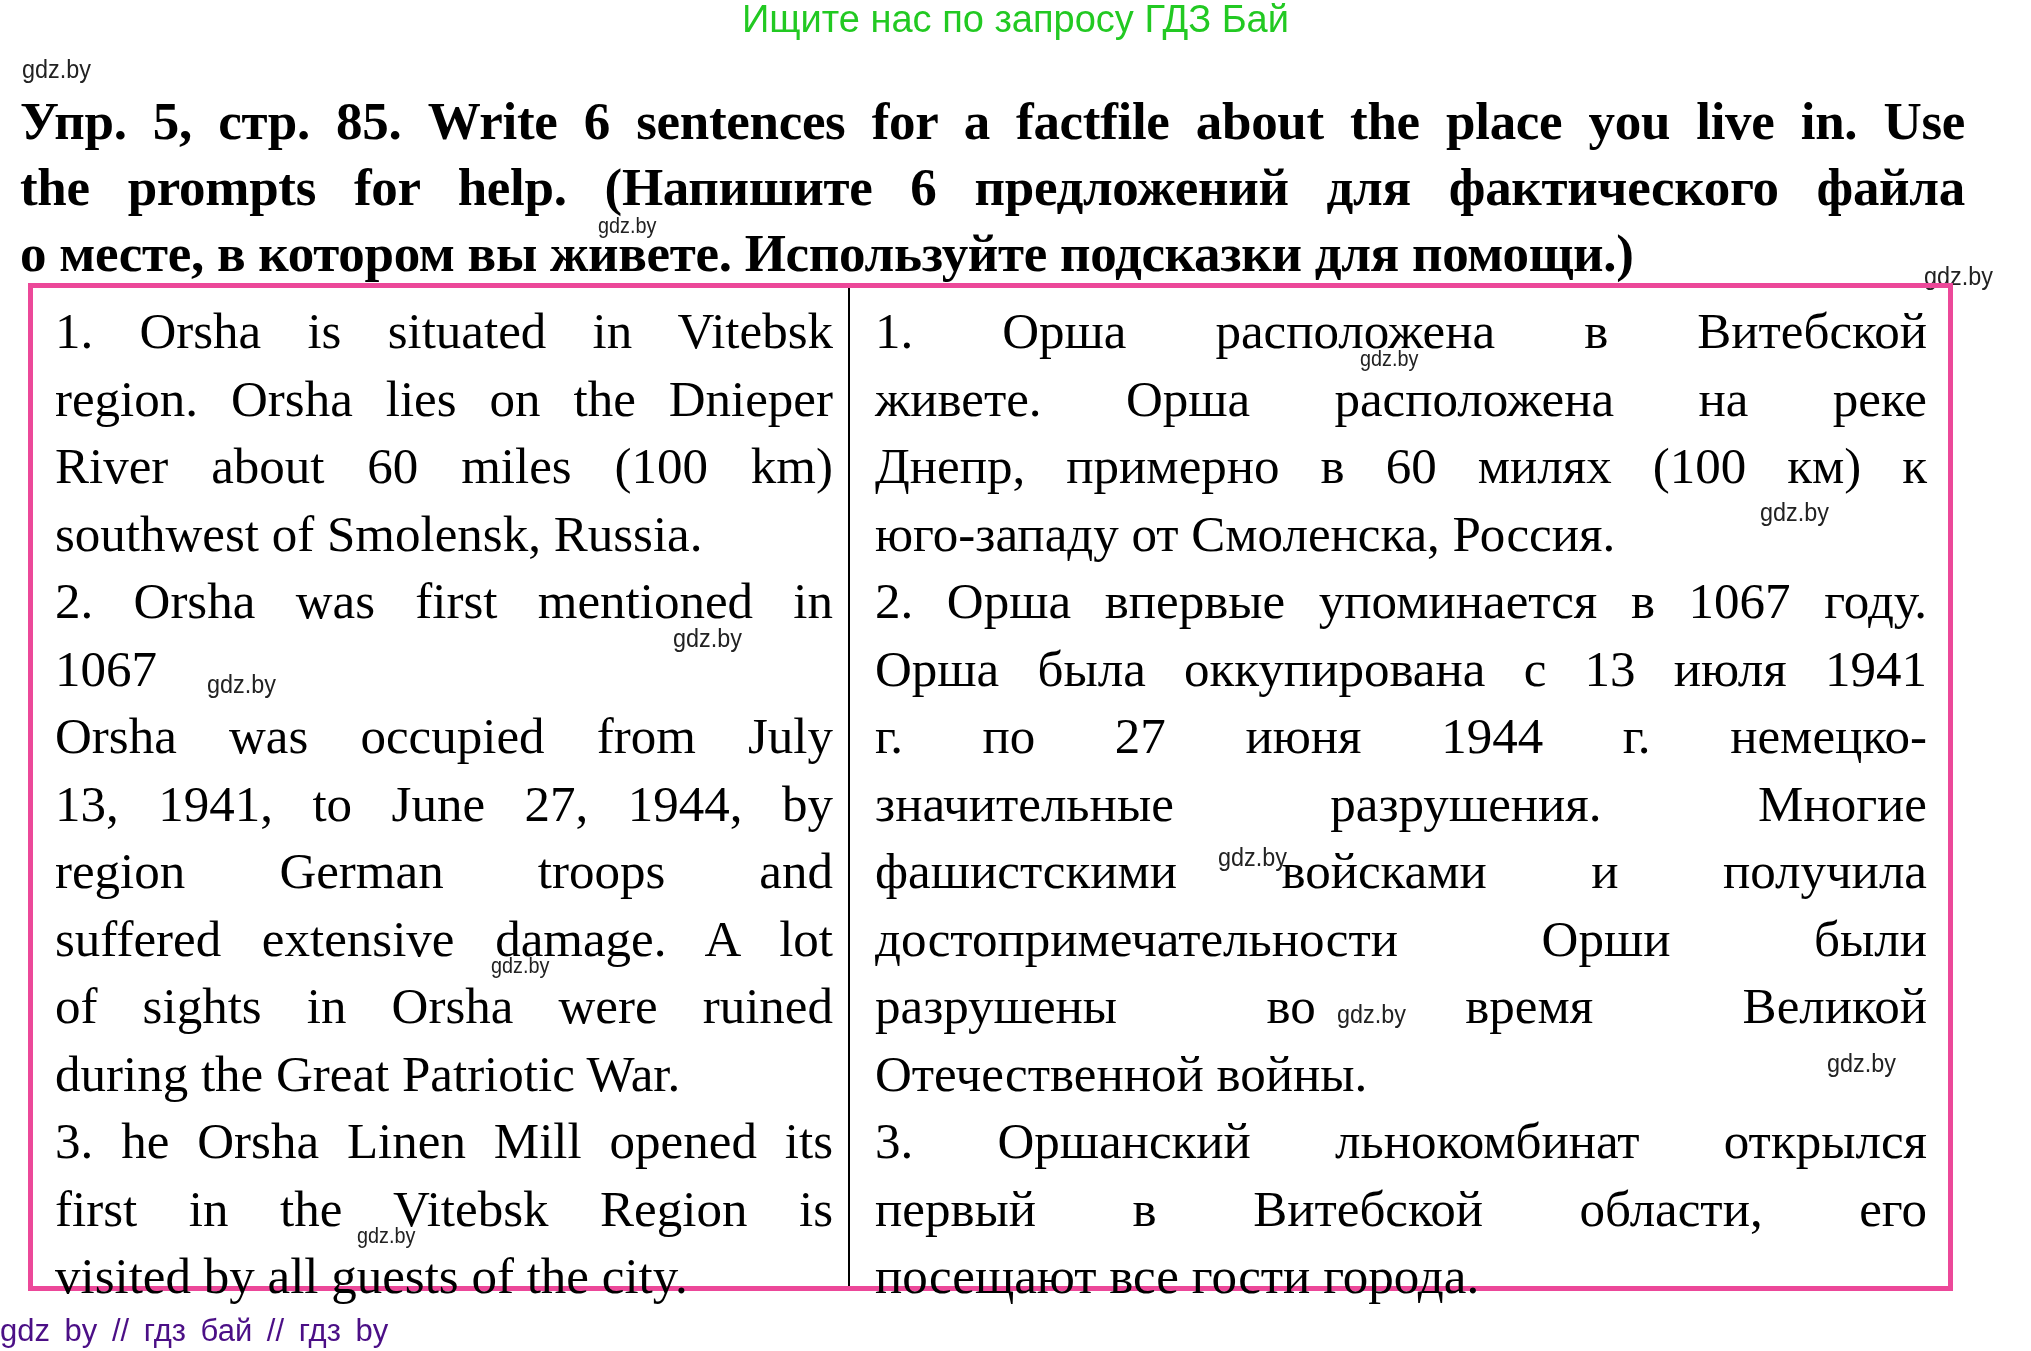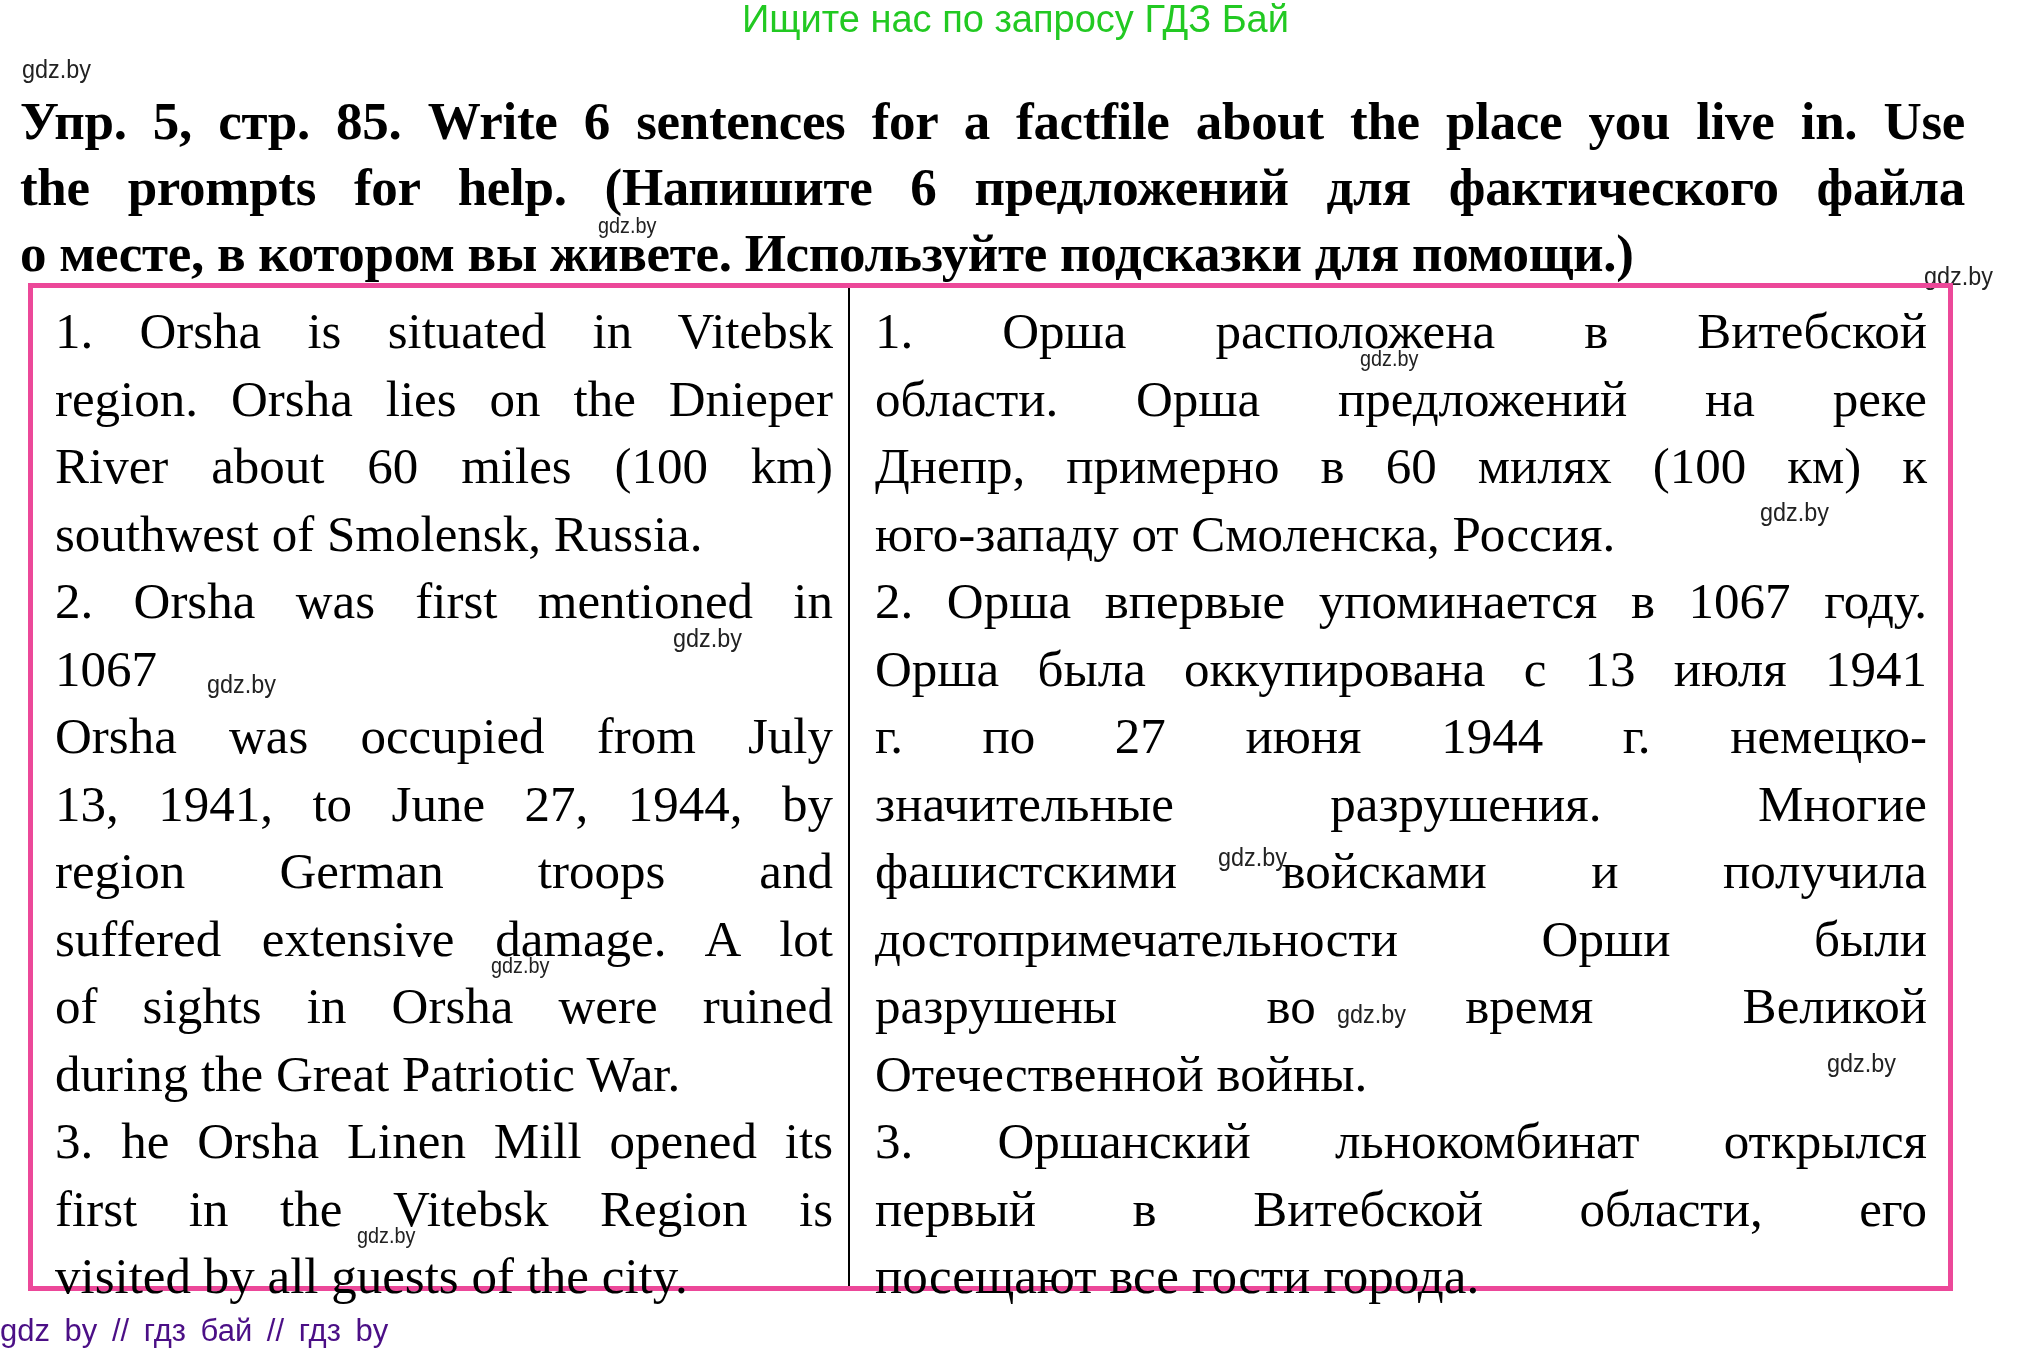--- a/index.html
+++ b/index.html
@@ -129,21 +129,21 @@
       <span class="line just">suffered extensive damage. A lot</span>
       <span class="line just">of sights in Orsha were ruined</span>
       <span class="line">during the Great Patriotic War.</span>
       <span class="line just">3. he Orsha Linen Mill opened its</span>
       <span class="line just">first in the Vitebsk Region is</span>
       <span class="line">visited by all guests of the city.</span>
     </div>
 
     <div class="col col-right">
       <span class="line just">1. Орша расположена в Витебской</span>
-      <span class="line just">области. Орша предложений на реке</span>
+      <span class="line just">живете. Орша расположена на реке</span>
       <span class="line just">Днепр, примерно в 60 милях (100 км) к</span>
       <span class="line">юго-западу от Смоленска, Россия.</span>
       <span class="line just">2. Орша впервые упоминается в 1067 году.</span>
       <span class="line just">Орша была оккупирована с 13 июля 1941</span>
       <span class="line just">г. по 27 июня 1944 г. немецко-</span>
       <span class="line just">значительные разрушения. Многие</span>
       <span class="line just">фашистскими войсками и получила</span>
       <span class="line just">достопримечательности Орши были</span>
       <span class="line just">разрушены во время Великой</span>
       <span class="line">Отечественной войны.</span>

